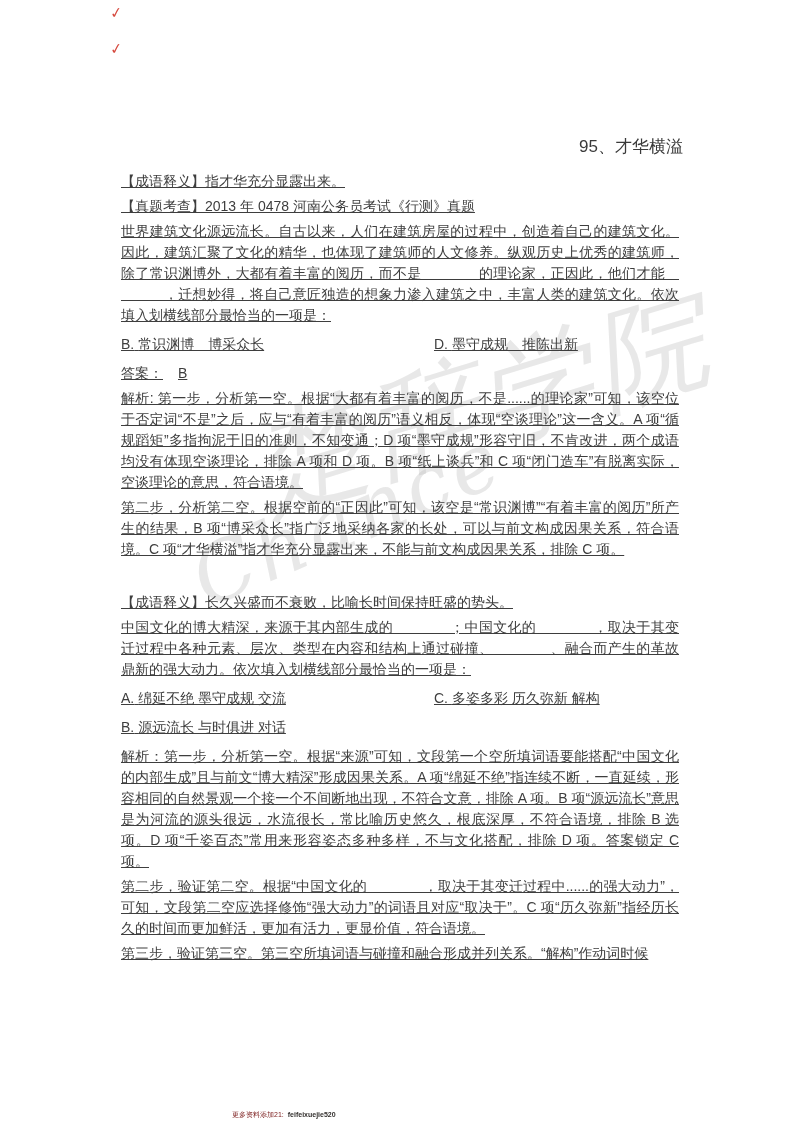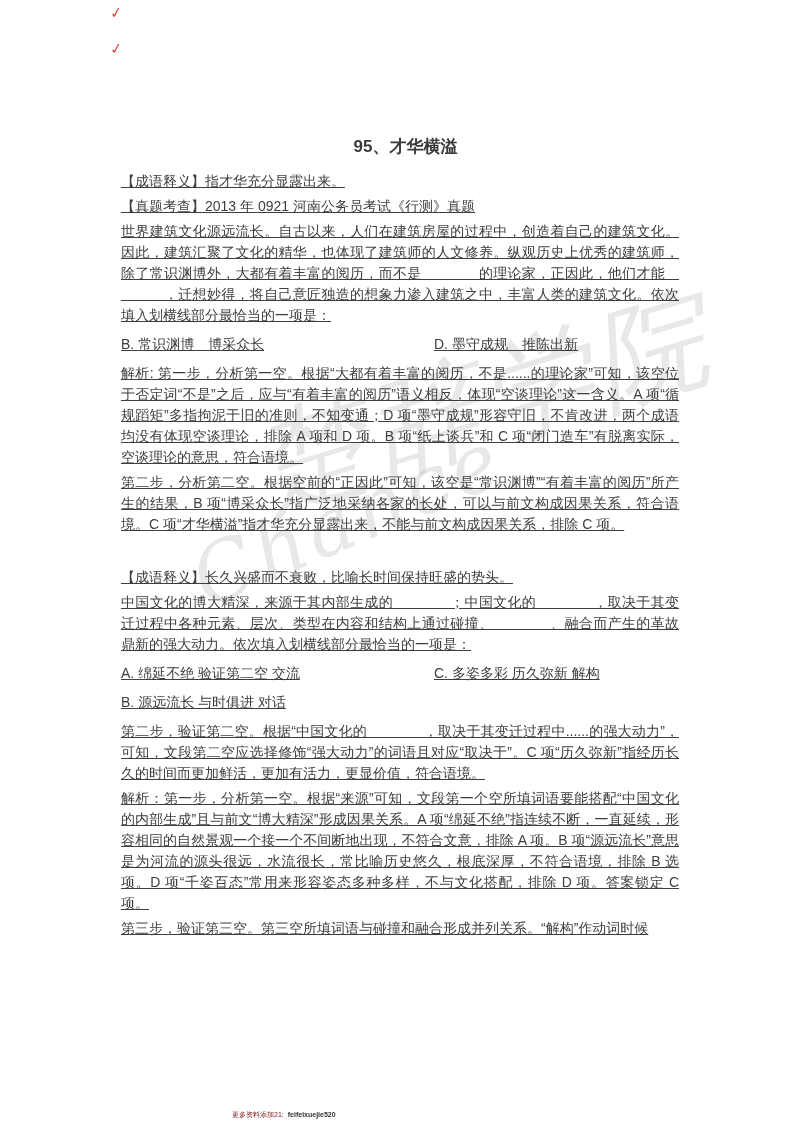--- a/index.html
+++ b/index.html
@@ -36,22 +36,22 @@
   .red-mark.m1{top:6px;}
   .red-mark.m2{top:42px;}
   .content{
     position:relative;z-index:1;
     padding:135px 117px 0 117px;
     width:566px;
     font-size:14px;line-height:21px;
     text-align:justify;
   }
   .q-title{
-    font-size:17px;line-height:24px;font-weight:700;color:#3a3a3a;
-    margin:0 0 12px 11px;text-align:center;
+    font-size:17px;line-height:24px;font-weight:400;color:#3a3a3a;
+    margin:0 0 12px 11px;text-align:right;
   }
   .sec-96{margin-top:32px;}
   p{margin:4px;text-decoration:underline;}
   .options{
     display:grid;grid-template-columns:55.3% 44.7%;
   }
   .answer-line .answer-value{margin-left:15px;}
   .footer{
     position:absolute;left:232px;top:1110px;z-index:1;
     font-size:7px;line-height:9px;letter-spacing:0;
@@ -68,40 +68,41 @@
   <div class="watermark watermark-en">Chance</div>
 
   <div class="red-mark m1">✓</div>
   <div class="red-mark m2">✓</div>
 
   <div class="content">
 
     <section>
       <h2 class="q-title">95、才华横溢</h2>
       <p><span>【成语释义】</span><span>指才华充分显露出来。</span></p>
-      <p><span>【真题考查】</span><span>2013 年 0921 河南公务员考试《行测》真题</span></p>
+      <p><span>【真题考查】</span><span>2013 年 0478 河南公务员考试《行测》真题</span></p>
       <p>世界建筑文化源远流长。自古以来，人们在建筑房屋的过程中，创造着自己的建筑文化。因此，建筑汇聚了文化的精华，也体现了建筑师的人文修养。纵观历史上优秀的建筑师，除了常识渊博外，大都有着丰富的阅历，而不是＿＿＿＿的理论家，正因此，他们才能＿＿＿＿，迁想妙得，将自己意匠独造的想象力渗入建筑之中，丰富人类的建筑文化。依次填入划横线部分最恰当的一项是：</p>
       <div class="options">
         <p><span>B.</span> <span>常识渊博　博采众长</span></p>
         <p><span>D.</span> <span>墨守成规　推陈出新</span></p>
       </div>
+      <p class="answer-line"><span>答案：</span><span class="answer-value">B</span></p>
       <p>解析: 第一步，分析第一空。根据“大都有着丰富的阅历，不是......的理论家”可知，该空位于否定词“不是”之后，应与“有着丰富的阅历”语义相反，体现“空谈理论”这一含义。A 项“循规蹈矩”多指拘泥于旧的准则，不知变通；D 项“墨守成规”形容守旧，不肯改进，两个成语均没有体现空谈理论，排除 A 项和 D 项。B 项“纸上谈兵”和 C 项“闭门造车”有脱离实际，空谈理论的意思，符合语境。</p>
       <p>第二步，分析第二空。根据空前的“正因此”可知，该空是“常识渊博”“有着丰富的阅历”所产生的结果，B 项“博采众长”指广泛地采纳各家的长处，可以与前文构成因果关系，符合语境。C 项“才华横溢”指才华充分显露出来，不能与前文构成因果关系，排除 C 项。</p>
     </section>
 
     <section class="sec-96">
       <p><span>【成语释义】</span><span>长久兴盛而不衰败，比喻长时间保持旺盛的势头。</span></p>
       <p>中国文化的博大精深，来源于其内部生成的＿＿＿＿；中国文化的＿＿＿＿，取决于其变迁过程中各种元素、层次、类型在内容和结构上通过碰撞、＿＿＿＿、融合而产生的革故鼎新的强大动力。依次填入划横线部分最恰当的一项是：</p>
       <div class="options">
-        <p><span>A.</span> <span>绵延不绝 验证第二空 交流</span></p>
+        <p><span>A.</span> <span>绵延不绝 墨守成规 交流</span></p>
         <p><span>C.</span> <span>多姿多彩 历久弥新 解构</span></p>
         <p><span>B.</span> <span>源远流长 与时俱进 对话</span></p>
       </div>
+      <p>解析：第一步，分析第一空。根据“来源”可知，文段第一个空所填词语要能搭配“中国文化的内部生成”且与前文“博大精深”形成因果关系。A 项“绵延不绝”指连续不断，一直延续，形容相同的自然景观一个接一个不间断地出现，不符合文意，排除 A 项。B 项“源远流长”意思是为河流的源头很远，水流很长，常比喻历史悠久，根底深厚，不符合语境，排除 B 选项。D 项“千姿百态”常用来形容姿态多种多样，不与文化搭配，排除 D 项。答案锁定 C 项。</p>
       <p>第二步，验证第二空。根据“中国文化的＿＿＿＿，取决于其变迁过程中......的强大动力”，可知，文段第二空应选择修饰“强大动力”的词语且对应“取决于”。C 项“历久弥新”指经历长久的时间而更加鲜活，更加有活力，更显价值，符合语境。</p>
-      <p>解析：第一步，分析第一空。根据“来源”可知，文段第一个空所填词语要能搭配“中国文化的内部生成”且与前文“博大精深”形成因果关系。A 项“绵延不绝”指连续不断，一直延续，形容相同的自然景观一个接一个不间断地出现，不符合文意，排除 A 项。B 项“源远流长”意思是为河流的源头很远，水流很长，常比喻历史悠久，根底深厚，不符合语境，排除 B 选项。D 项“千姿百态”常用来形容姿态多种多样，不与文化搭配，排除 D 项。答案锁定 C 项。</p>
       <p>第三步，验证第三空。第三空所填词语与碰撞和融合形成并列关系。“解构”作动词时候</p>
     </section>
 
   </div>
 
   <div class="footer">
     <span>更多资料添加21:</span><span class="handle">feifeixuejie520</span>
   </div>
 
 </div>

